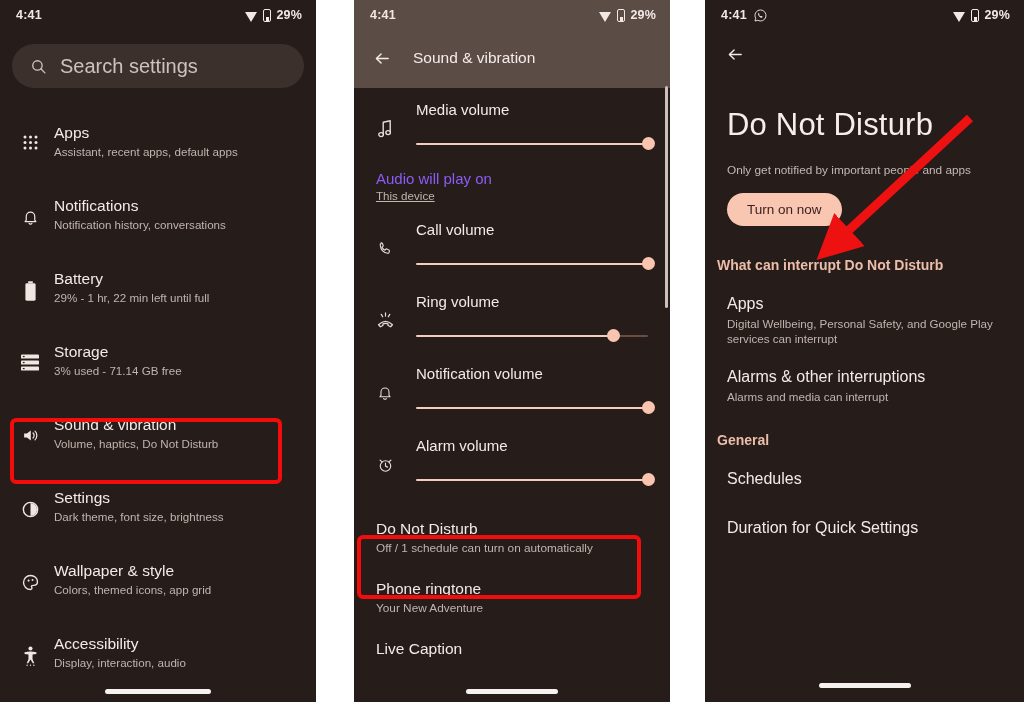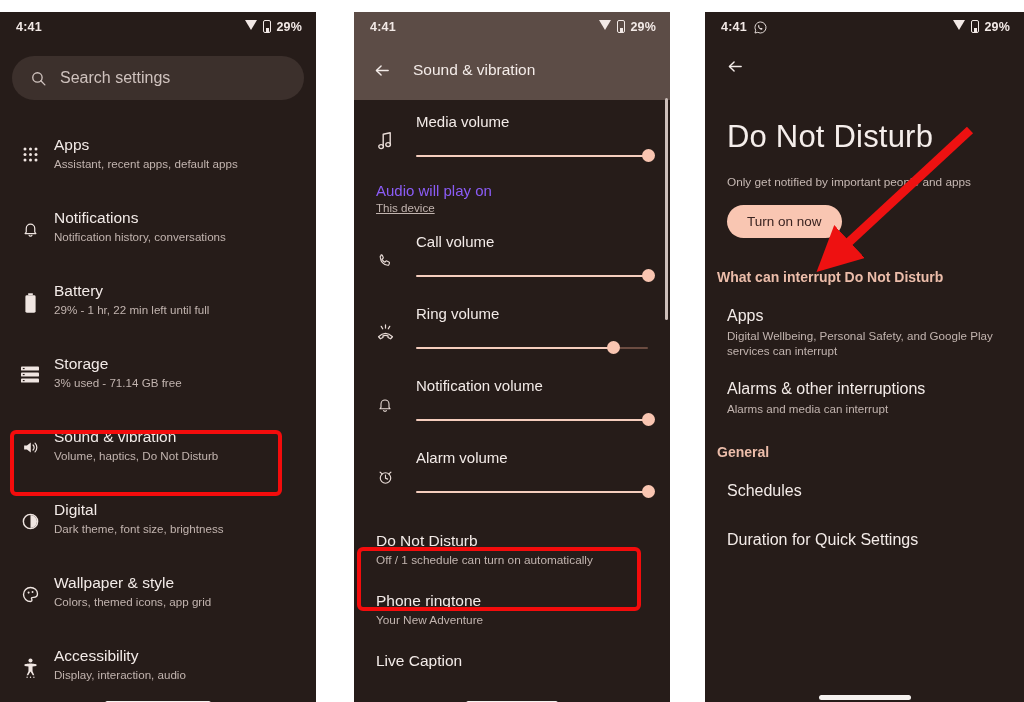--- a/index.html
+++ b/index.html
@@ -2,21 +2,21 @@
 <html><head>
 <meta charset="utf-8">
 <style>
   * { box-sizing: border-box; margin: 0; padding: 0; }
   html, body {
     width: 1024px; height: 702px;
     background: #ffffff;
     font-family: "Liberation Sans", sans-serif;
     overflow: hidden;
   }
-  #stage { position: relative; width: 1024px; height: 534px; background:#fff;margin-top:12px; }
+  #stage { position: relative; width: 1024px; height: 534px; background:#fff; }
 
   .panel {
     position: absolute;
     top: 0; height: 702px;
     background: #261c19;
     overflow: hidden;
   }
   #panel-1 { left: 0;   width: 316px; }
   #panel-2 { left: 354px; width: 316px; }
   #panel-3 { left: 705px; width: 319px; }
@@ -24,21 +24,21 @@
   
   .statusbar {
     height: 30px;
     display: flex; align-items: center;
     justify-content: space-between;
     padding: 0 14px 0 16px;
     font-size: 12.5px; font-weight: bold; color: #f2e9e6;
     letter-spacing: .2px;
   }
   .sb-left { display:flex; align-items:center; gap:7px; }
-  .sb-right { display:flex; align-items:flex-start; gap:5px; }
+  .sb-right { display:flex; align-items:flex-end; gap:5px; }
   .sb-right .pct { font-size:12.5px; font-weight:bold; }
 
   .wifi-ico { display:inline-block; width:13px; height:10px; position:relative; }
   .wifi-ico::before{
     content:""; position:absolute; left:0; top:0;
     border-left:6.5px solid transparent; border-right:6.5px solid transparent;
     border-top:10px solid #f2e9e6;
   }
   .batt-ico{
     display:inline-block; width:8px; height:13px;
@@ -53,21 +53,21 @@
   
   .scr { position:relative; }
 
   .search-bar{
     margin: 14px 12px 0 12px;
     height: 44px; border-radius: 24px;
     background:#3c302c;
     display:flex; align-items:center; gap:13px;
     padding: 0 18px;
   }
-  .search-bar .txt{ color:#cfc2be; font-size:16px; }
+  .search-bar .txt{ color:#cfc2be; font-size:20px; }
 
   .row{
     display:flex; align-items:flex-start;
     padding: 0 14px 0 16px;
     position:relative;
   }
   .row .ico{
     width:28px; min-width:28px; display:flex;
     justify-content:center; align-items:center;
     margin-top:12px;
@@ -270,21 +270,21 @@
       </div>
 
       <div class="row">
         <div class="ico">
           <svg width="19" height="19" viewBox="0 0 24 24">
             <circle cx="12" cy="12" r="9" fill="none" stroke="#f0e6e2" stroke-width="1.8"></circle>
             <path d="M12 3.8a8.2 8.2 0 0 1 0 16.4z" fill="#f0e6e2"></path>
           </svg>
         </div>
         <div class="body">
-          <div class="title">Digital</div>
+          <div class="title">Settings</div>
           <div class="sub">Dark theme, font size, brightness</div>
         </div>
       </div>
 
       <div class="row">
         <div class="ico">
           <svg width="19" height="19" viewBox="0 0 24 24" fill="none" stroke="#f0e6e2" stroke-width="1.7">
             <path d="M12 3.2a8.8 8.8 0 1 0 0 17.6c1.3 0 1.9-.8 1.9-1.7 0-1.5-1.5-1.8-.4-2.9.5-.5 1.3-.5 2.3-.5 2.6 0 5-1.6 5-4.6C20.8 6.5 17 3.2 12 3.2z"></path>
             <circle cx="9.6" cy="9.6" r="1.3" fill="#f0e6e2" stroke="none"></circle>
             <circle cx="14.6" cy="8.9" r="1.2" fill="#f0e6e2" stroke="none"></circle>

